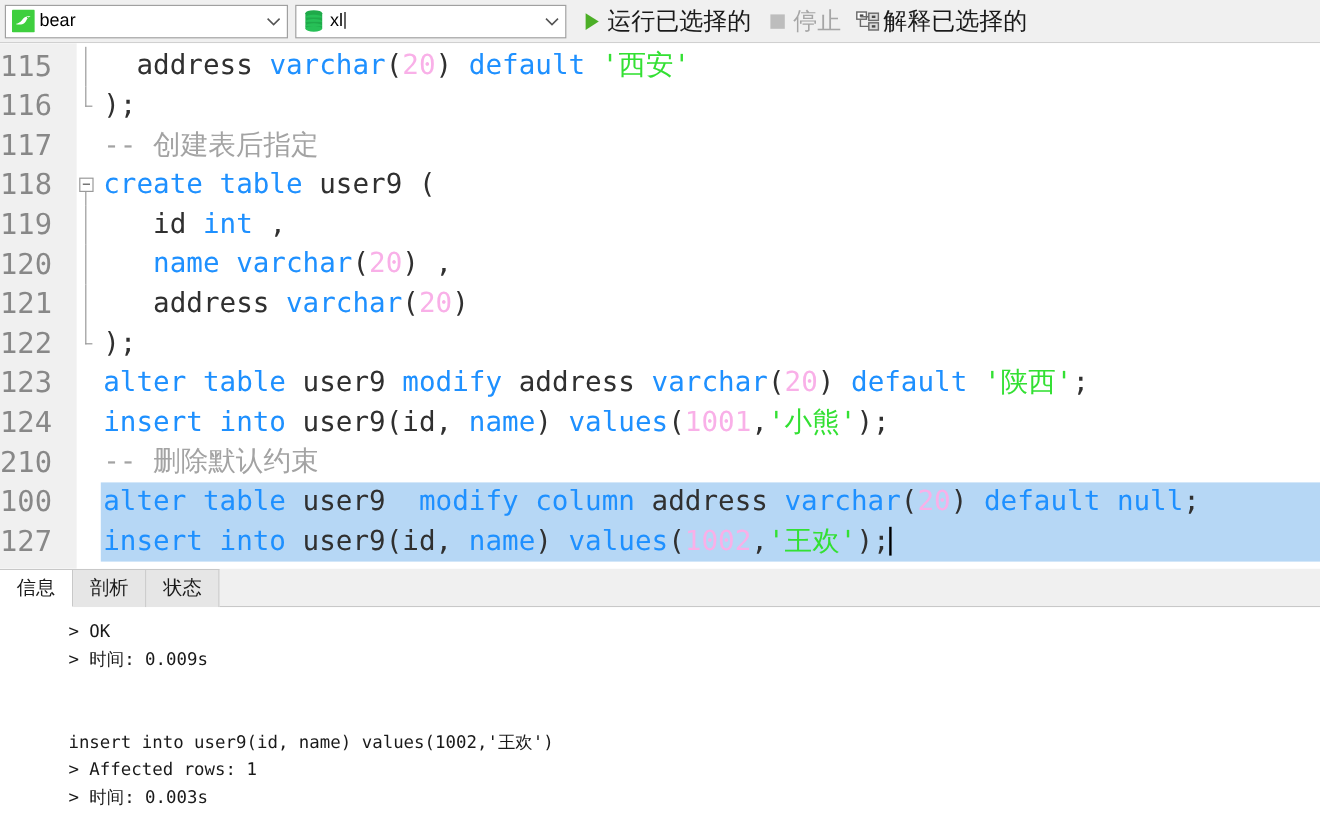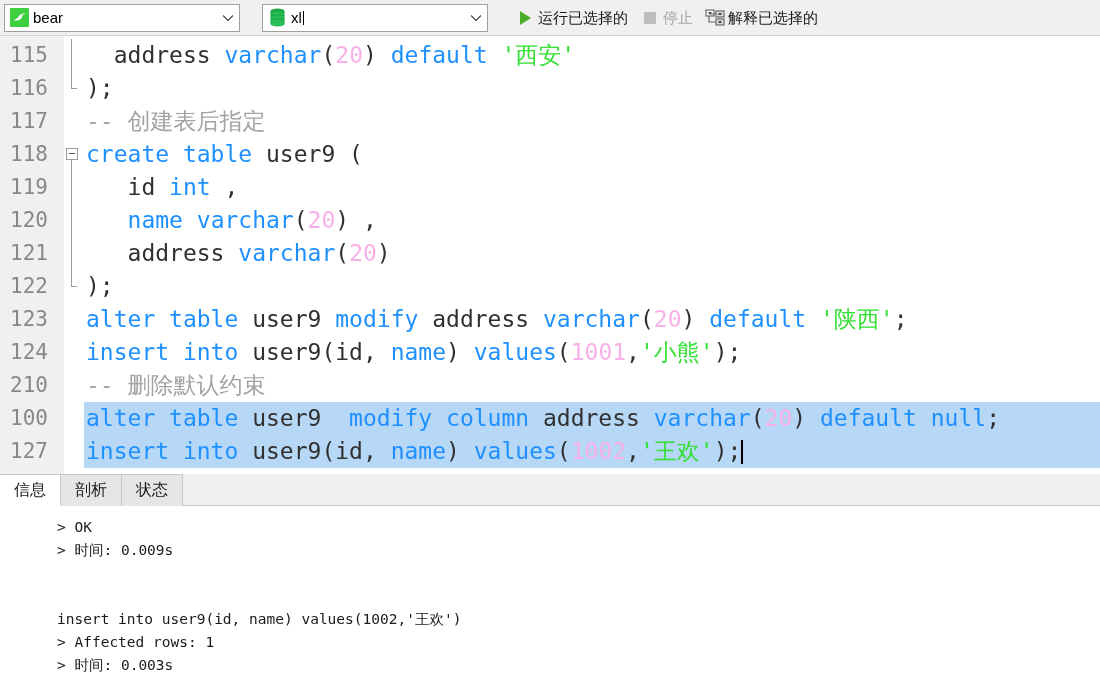--- a/index.html
+++ b/index.html
@@ -34,21 +34,21 @@
   }
 
   .combo {
     height: 28px;
     background: #ffffff;
     border: 1px solid #a0a0a0;
     display: flex;
     align-items: center;
     box-sizing: border-box;
     padding: 0 2px 0 4px;
-    margin-right: 22px;
+    margin-right: 6px;
     position: relative;
   }
   .combo.conn { width: 236px; }
   .combo.db   { width: 226px; }
 
   .combo-icon {
     width: 20px;
     height: 20px;
     flex: 0 0 20px;
     display: flex;
@@ -97,21 +97,21 @@
   .tb-btn .tb-ico {
     width: 20px;
     height: 20px;
     flex: 0 0 20px;
     display: flex;
     align-items: center;
     justify-content: center;
     margin-right: 3px;
   }
   .tb-btn .tb-text {
-    font-size: 15px;
+    font-size: 20px;
     color: #1a1a1a;
     line-height: 20px;
   }
   .tb-btn.disabled .tb-text { color: #a6a6a6; }
 
   
   .editor {
     flex: 0 0 auto;
     height: 438px;
     display: flex;
@@ -125,23 +125,23 @@
     width: 64px;
     flex: 0 0 64px;
     background: #f0f0f0;
     box-sizing: border-box;
     padding-top: 3px;
     user-select: none;
   }
   .gutter .gnum {
     height: 33px;
     line-height: 33px;
-    text-align: center;
+    text-align: left;
     padding-right: 6px;
-    font-size: 21px;
+    font-size: 24px;
     color: #888888;
     font-family: "DejaVu Sans Mono", monospace;
     box-sizing: border-box;
   }
 
   .foldcol {
     width: 20px;
     flex: 0 0 20px;
     background: #ffffff;
     position: relative;

